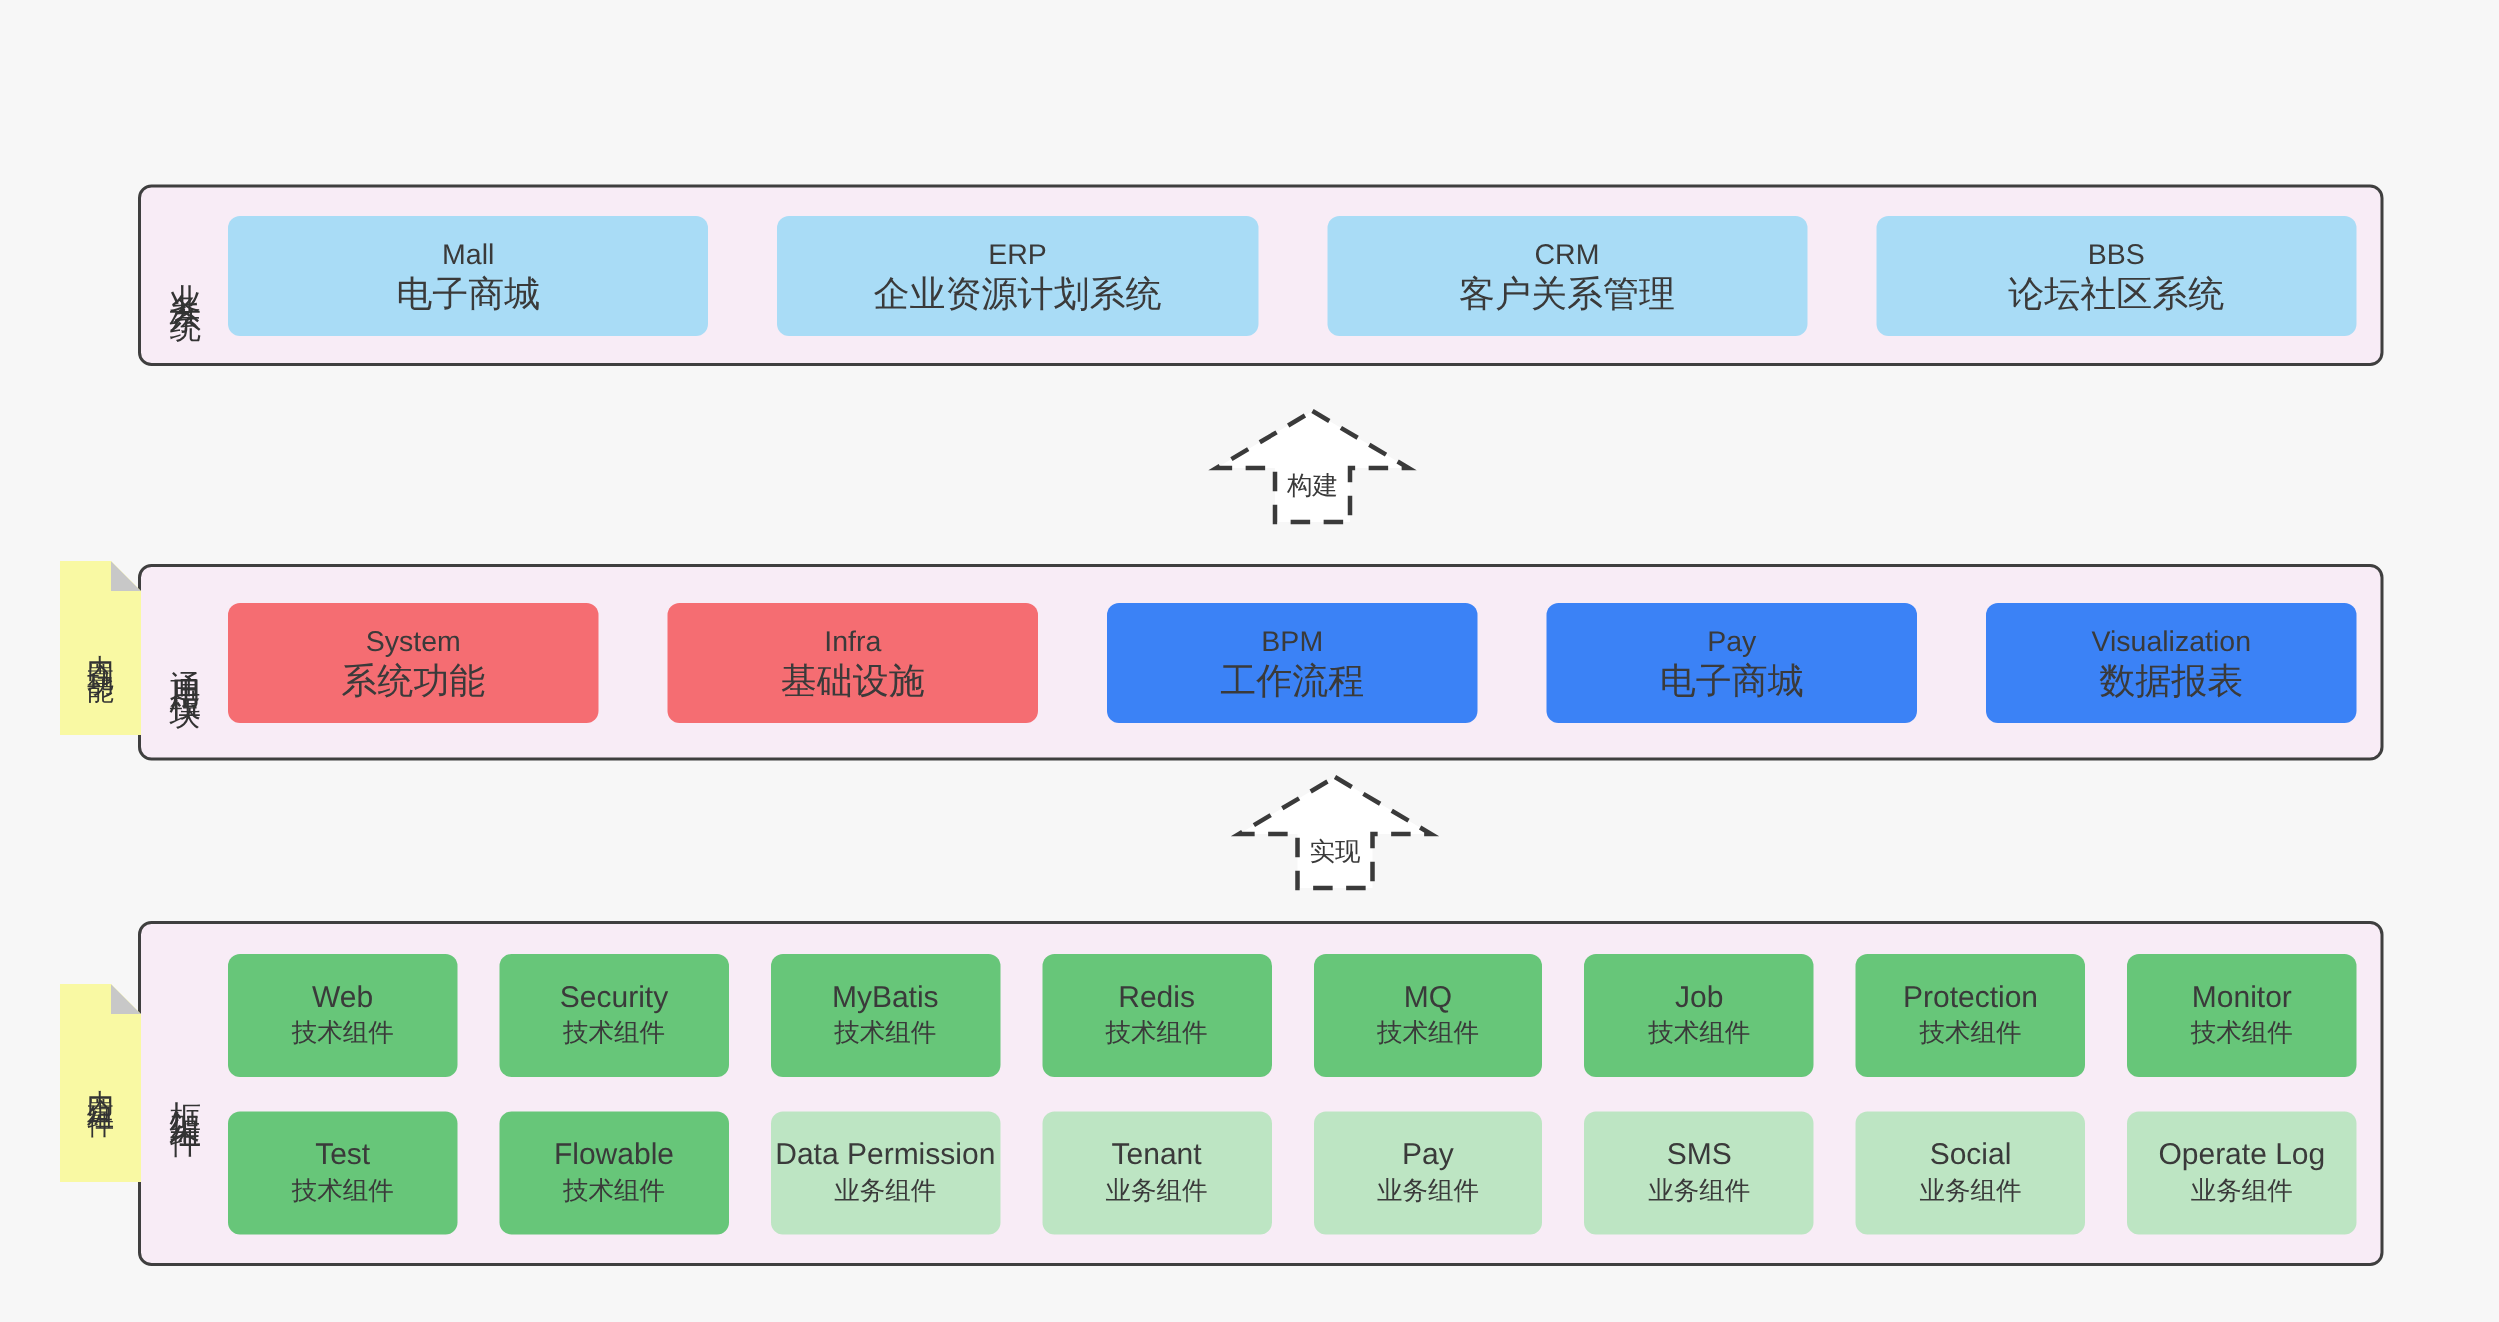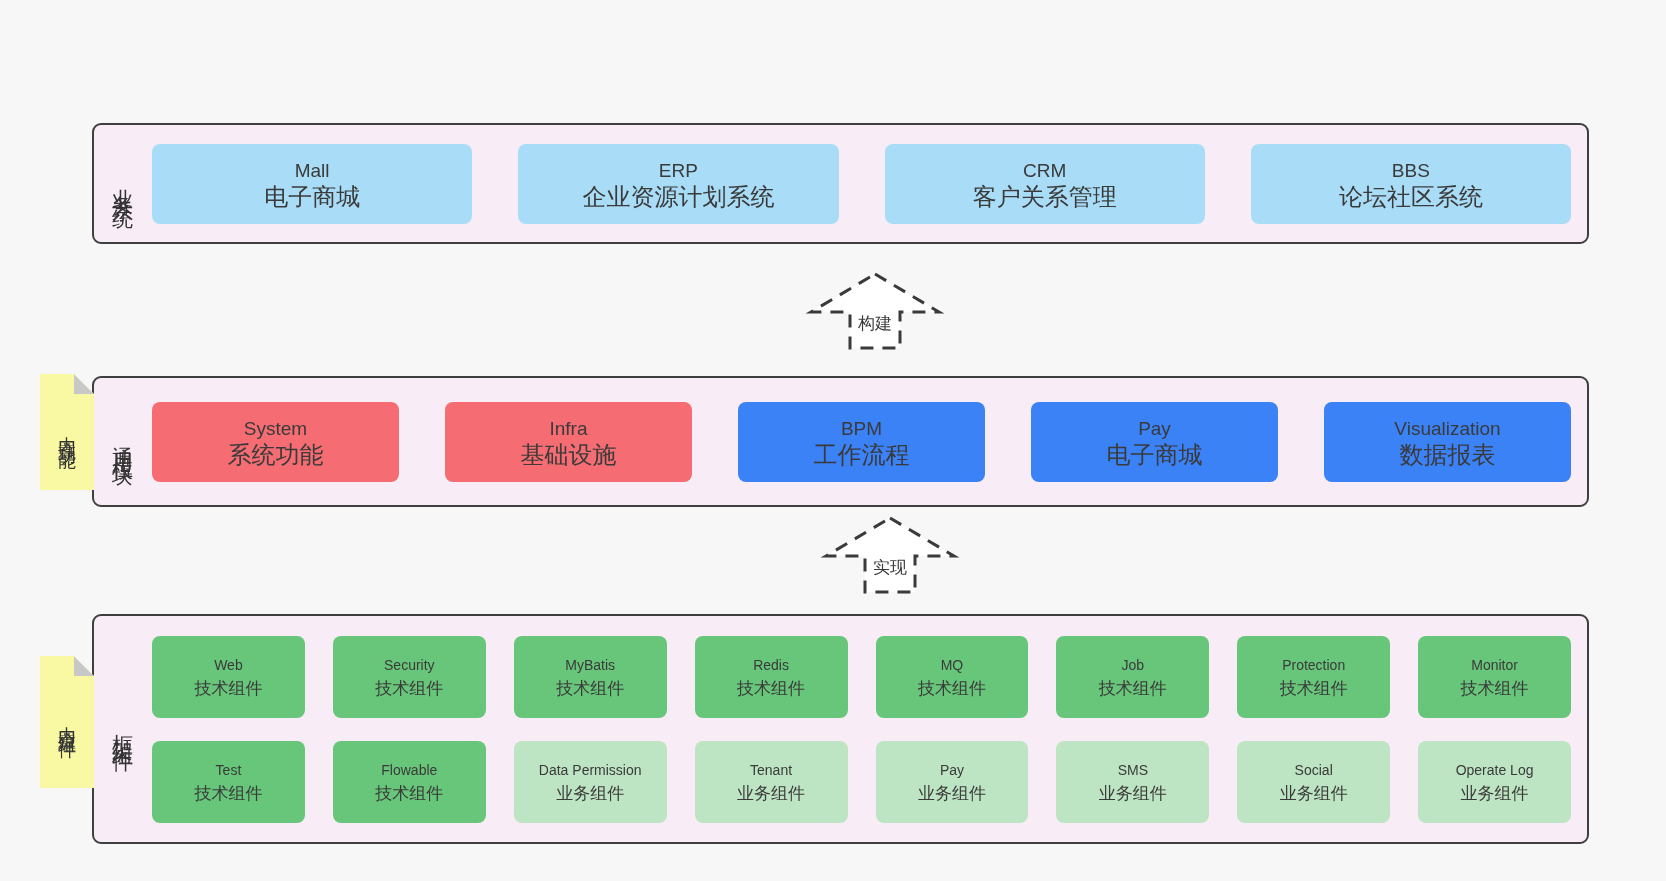--- a/index.html
+++ b/index.html
@@ -59,21 +59,21 @@
     display:flex; flex-direction:column;
     align-items:center; justify-content:center;
     text-align:center;
     color:#3a3a3a;
   }
   .band1 .box, .band2 .box { flex:1; height:80px; }
   .band3 .box { flex:1; height:82px; }
 
   .box-name { font-size:19px; line-height:26px; }
   .box-desc { font-size:24px; line-height:26px; }
-  .band3 .box-name { font-size:14px; line-height:24px; }
+  .band3 .box-name { font-size:20px; line-height:24px; }
   .band3 .box-desc { font-size:17px; line-height:24px; }
 
   .blue   { background:#a9dcf6; }
   .red    { background:#f56d72; }
   .pink   { background:#3b82f6; }
   .green  { background:#67c679; }
   .lgreen { background:#bde5c3; }
 
   .arrow-svg { position:absolute; overflow:visible; }
 

